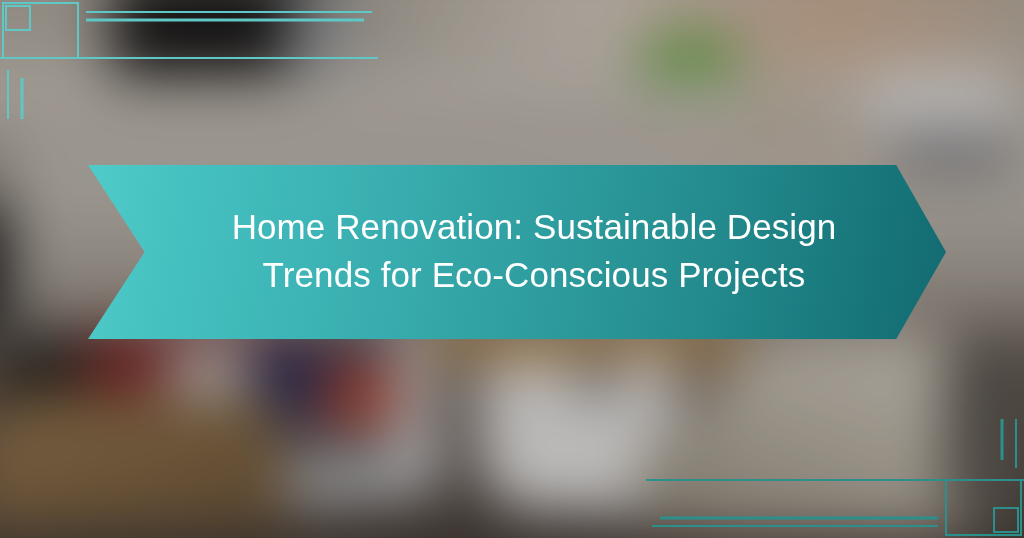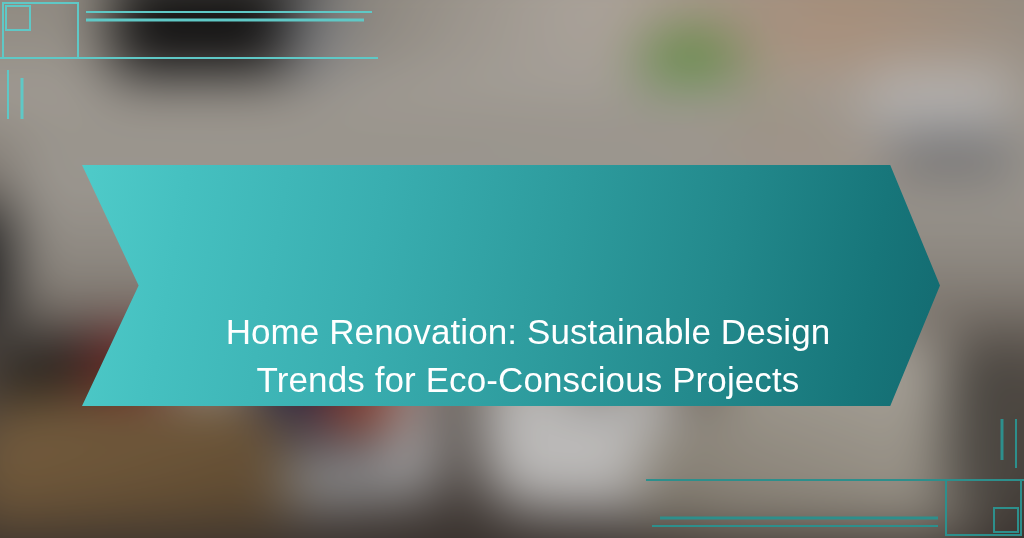--- a/index.html
+++ b/index.html
@@ -263,36 +263,36 @@
   .corner-deco {
     position: absolute;
     pointer-events: none;
   }
   .deco-tl { left: 0; top: 0; }
   .deco-br { right: 0; bottom: 0; }
 
   
   .title-banner {
     position: absolute;
-    left: 82px;
+    left: 88px;
     top: 165px;
     width: 858px;
-    height: 241px;
+    height: 174px;
     background: linear-gradient(100deg,
       #4fcbc9 0%,
       #45c0c0 12%,
       #39aeb0 34%,
       #2d9b9d 55%,
       #22888b 74%,
       #17767a 90%,
       #136a70 100%);
     -webkit-clip-path: polygon(0% 0%, 94.2% 0%, 100% 50%, 94.2% 100%, 0% 100%, 6.6% 50%);
     clip-path: polygon(0% 0%, 94.2% 0%, 100% 50%, 94.2% 100%, 0% 100%, 6.6% 50%);
     display: flex;
-    align-items: flex-end;
+    align-items: center;
     justify-content: center;
   }
 
   .title-text {
     margin: 0;
     width: 720px;
     text-align: center;
     color: #ffffff;
     font-family: "Liberation Sans", sans-serif;
     font-weight: 400;

